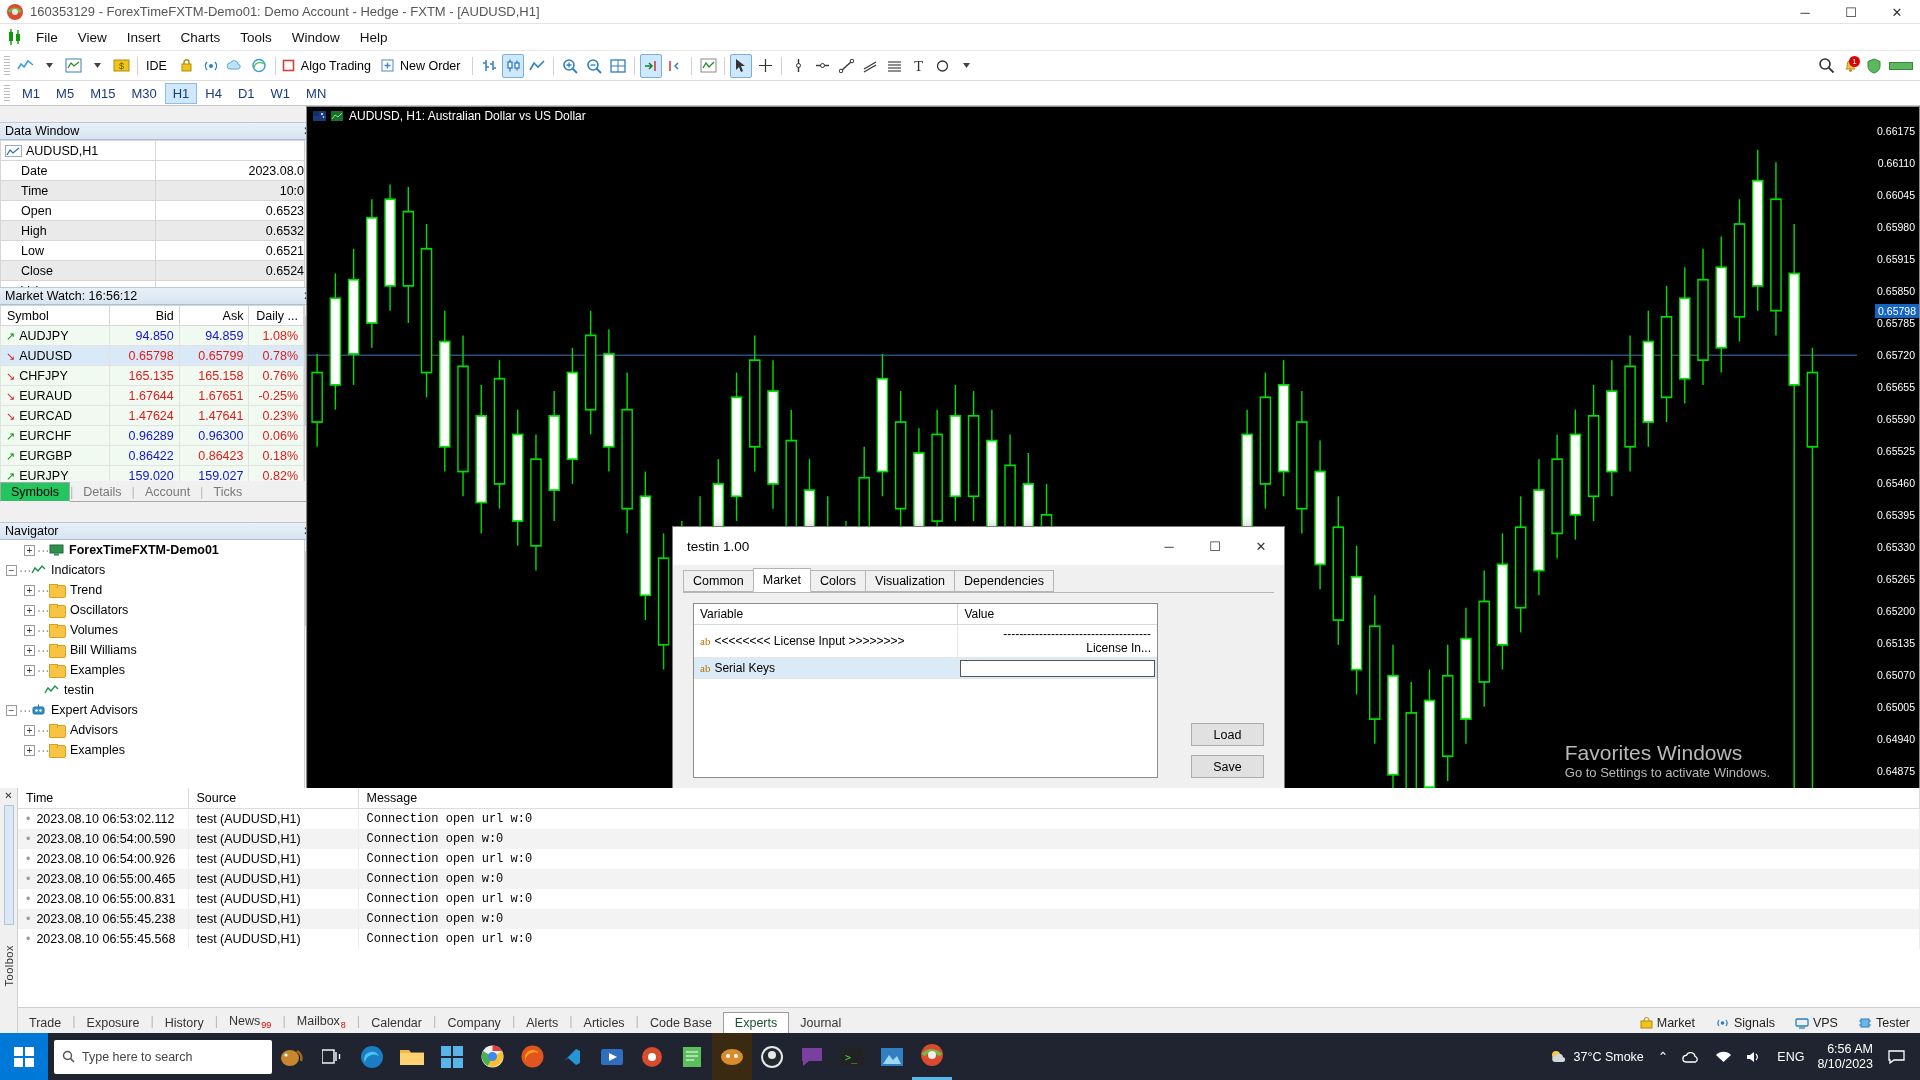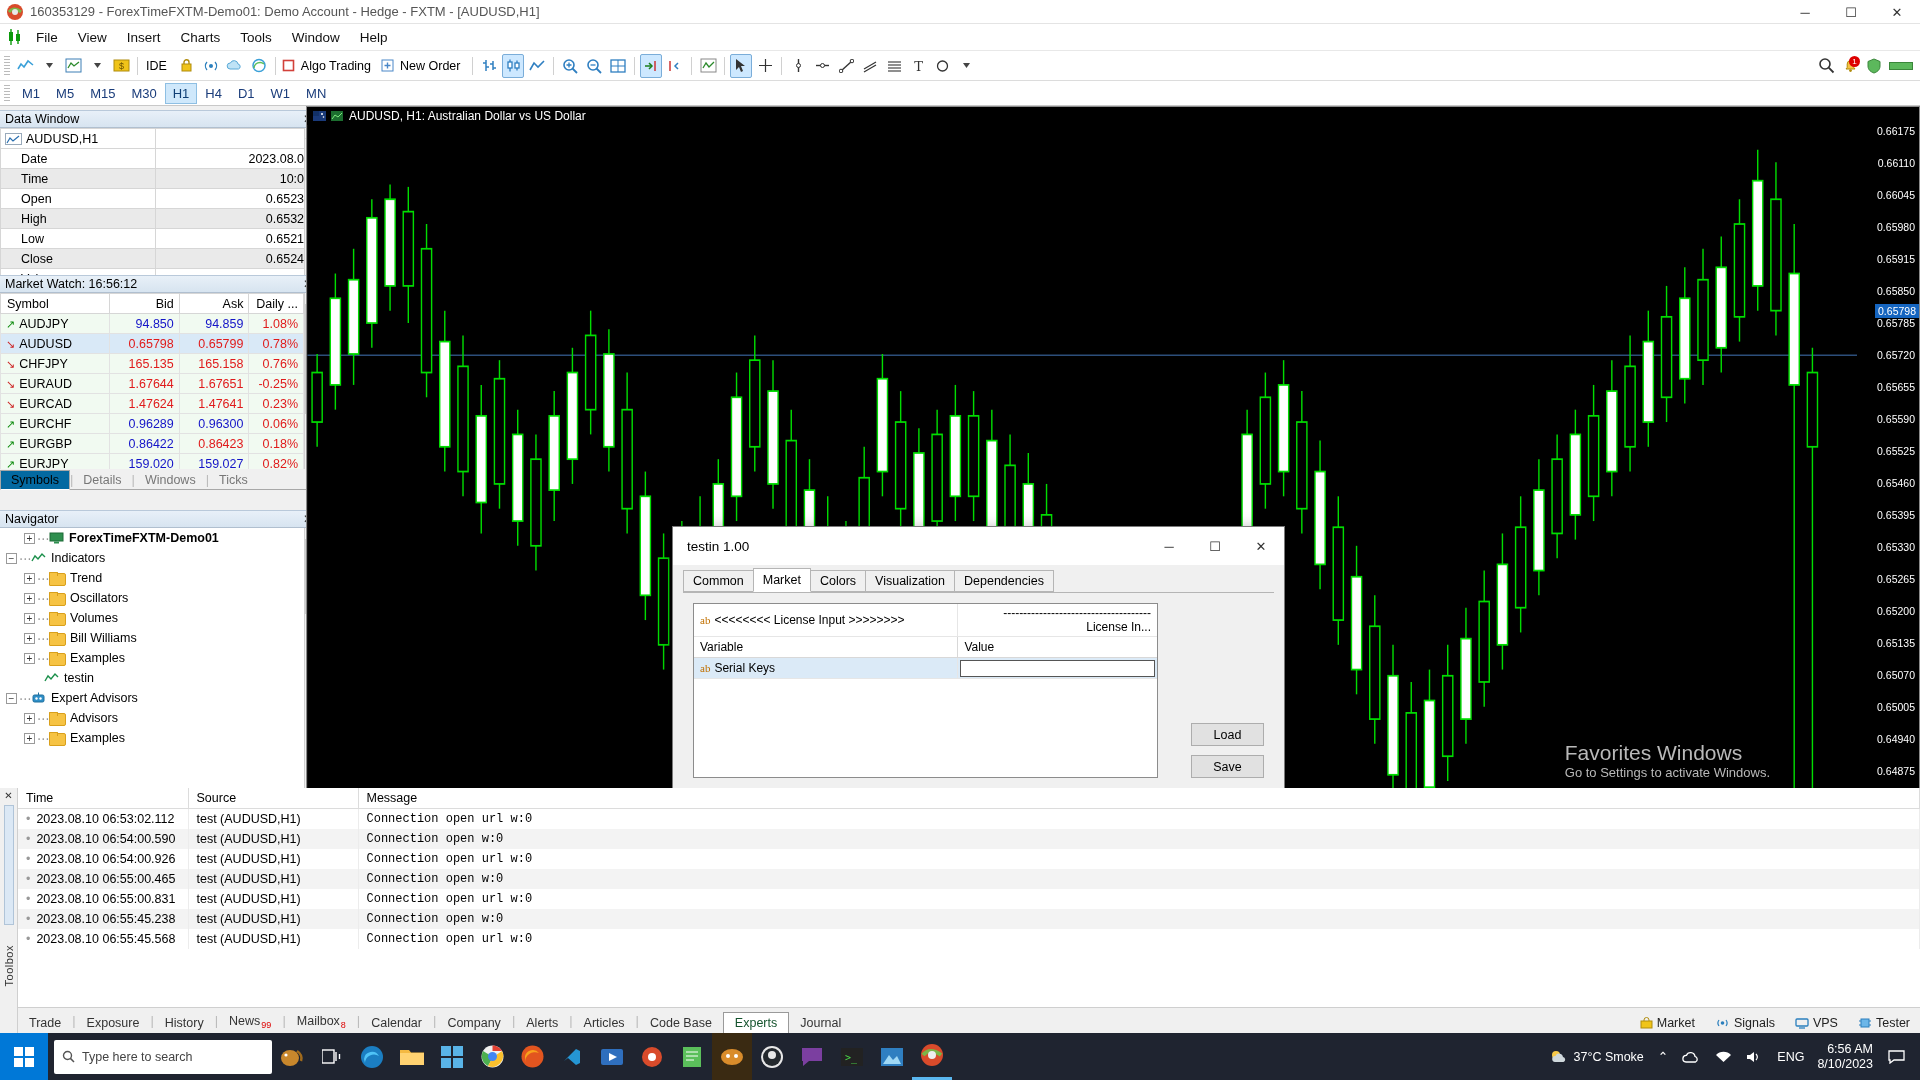--- a/index.html
+++ b/index.html
@@ -27,21 +27,21 @@
   .tbtn.on { background:#cde8ff; border-color:#7aadd9; }
   .tsep { width:1px; height:18px; background:#d0d0d0; margin:0 4px;}
   .tlbl { font-size:12.5px; padding:0 6px 0 2px;}
   
   #tfbar{height:25px;background:#fff;display:flex;align-items:center;padding-left:4px;border-bottom:1px solid #c8c8c8;}
   #tfbar .grip{width:6px;height:16px;background:repeating-linear-gradient(to bottom,#bbb 0 1px,transparent 1px 3px);margin-right:4px;}
   .tf{padding:2px 7px;font-size:13px;color:#1a3c7a;cursor:default;border:1px solid transparent;}
   .tf.sel{background:#cfe8fb;border:1px solid #8ebfe3;color:#103f75;}
   
   #workarea{position:absolute;left:0;top:106px;right:0;bottom:72px;}
-  #leftcol{position:absolute;left:0;top:4px;width:318px;bottom:0;background:#f0f0f0;}
+  #leftcol{position:absolute;left:0;top:16px;width:318px;bottom:0;background:#f0f0f0;}
   #rightarea{position:absolute;left:306px;top:0;right:0;bottom:0;}
   .panelhdr{height:18px;background:linear-gradient(to bottom,#e8f0f8,#d7e4f0);
             border-top:1px solid #b9c9da;border-bottom:1px solid #b0bfcf;
             display:flex;align-items:center;padding-left:5px;font-size:12.5px;color:#000;}
   .panelhdr .x{margin-left:auto;margin-right:5px;font-size:12px;color:#333;cursor:default;}
   
   #datawin{position:absolute;left:0;top:0;right:0;height:165px;}
   #dwtable{width:100%;border-collapse:collapse;font-size:12.5px;background:#fff;}
   #dwtable td{border:1px solid #d6d6d6;height:20px;padding:0 6px;}
   #dwtable tr:nth-child(odd) td{background:#eaeaea;}
@@ -58,21 +58,21 @@
   .mw-num{text-align:right;}
   .rowup td{background:#f1faf1;}
   .rowdn td{background:#f1faf1;}
   .rowsel td{background:#d9e9f7;}
   .up{color:#1414c8;}
   .dn{color:#e01b1b;}
   .arrUp{color:#0a8a0a;font-size:11px;margin-right:4px;}
   .arrDn{color:#cc2222;font-size:11px;margin-right:4px;}
   .tabstrip{height:20px;background:#f0f0f0;display:flex;align-items:flex-end;border-bottom:1px solid #a8a8a8;}
   .tabstrip .tb{padding:2px 10px;font-size:12.5px;color:#777;cursor:default;}
-  .tabstrip .tb.sel{background:#0369a1;color:#000;border:1px solid #a8a8a8;border-bottom:1px solid #fff;position:relative;top:1px;}
+  .tabstrip .tb.sel{background:#22c55e;color:#000;border:1px solid #a8a8a8;border-bottom:1px solid #fff;position:relative;top:1px;}
   .tabsep{color:#bbb;align-self:center;}
   
   #nav{position:absolute;left:0;top:400px;right:0;bottom:0;}
   #navtree{background:#fff;position:absolute;left:0;right:0;top:18px;bottom:20px;overflow:hidden;font-size:12.5px;}
   .trow{height:20px;display:flex;align-items:center;padding-left:4px;white-space:nowrap;}
   .pm{width:11px;height:11px;border:1px solid #9a9a9a;background:#fff;display:inline-flex;align-items:center;justify-content:center;font-size:10px;line-height:9px;color:#333;margin-right:2px;}
   .dots{width:12px;display:inline-block;text-align:center;color:#999;}
   .folder{width:16px;height:13px;margin-right:5px;display:inline-block;position:relative;}
   .folder:before{content:"";position:absolute;left:0;top:1px;width:15px;height:11px;background:#f6c344;border:1px solid #d9a01c;border-radius:1px 2px 2px 1px;}
   .folder:after{content:"";position:absolute;left:0;top:0px;width:7px;height:3px;background:#f6c344;border:1px solid #d9a01c;border-bottom:none;border-radius:1px 1px 0 0;}
@@ -555,21 +555,21 @@
       <div style="position:absolute;right:0;top:18px;width:14px;bottom:21px;background:#f0f0f0;border-left:1px solid #d0d0d0;">
         <div style="height:11px;display:flex;align-items:center;justify-content:center;font-size:7px;color:#555;">▲</div>
         <div style="position:absolute;top:11px;width:100%;height:110px;background:#cdcdcd;"></div>
         <div style="position:absolute;bottom:0;height:11px;width:100%;display:flex;align-items:center;justify-content:center;font-size:7px;color:#555;">▼</div>
       </div>
       <div class="tabstrip" style="position:absolute;left:0;right:0;bottom:0;">
         <span class="tb sel">Symbols</span>
         <span class="tabsep">|</span>
         <span class="tb">Details</span>
         <span class="tabsep">|</span>
-        <span class="tb">Windows</span>
+        <span class="tb">Account</span>
         <span class="tabsep">|</span>
         <span class="tb">Ticks</span>
       </div>
     </div>
 
     <div id="nav">
       <div class="panelhdr">
         <span>Navigator</span>
         <span class="x">✕</span>
       </div>
@@ -1112,27 +1112,27 @@
     </div>
     <div id="dlgbody">
       <div id="inputsGrid">
         <table>
           <colgroup>
               <col style="width:57%">
               <col style="width:43%">
             </colgroup>
           <tbody>
               <tr>
+            <th>Variable</th>
+            <th style="border-right:none">Value</th>
+          </tr>
+          <tr>
             <td class="var">
               <span class="abtag">ab</span><span>&lt;&lt;&lt;&lt;&lt;&lt;&lt;&lt; License Input &gt;&gt;&gt;&gt;&gt;&gt;&gt;&gt;</span></td>
             <td class="val" style="border-right:none">------------------------------------- License In...</td>
-          </tr>
-          <tr>
-            <th>Variable</th>
-            <th style="border-right:none">Value</th>
           </tr>
           <tr class="rowhi">
             <td class="var">
               <span class="abtag">ab</span><span>Serial Keys</span></td>
             <td style="border-right:none;padding:1px 2px">
               <div class="valbox"></div>
                 </td>
           </tr>
         </tbody>
           </table>

